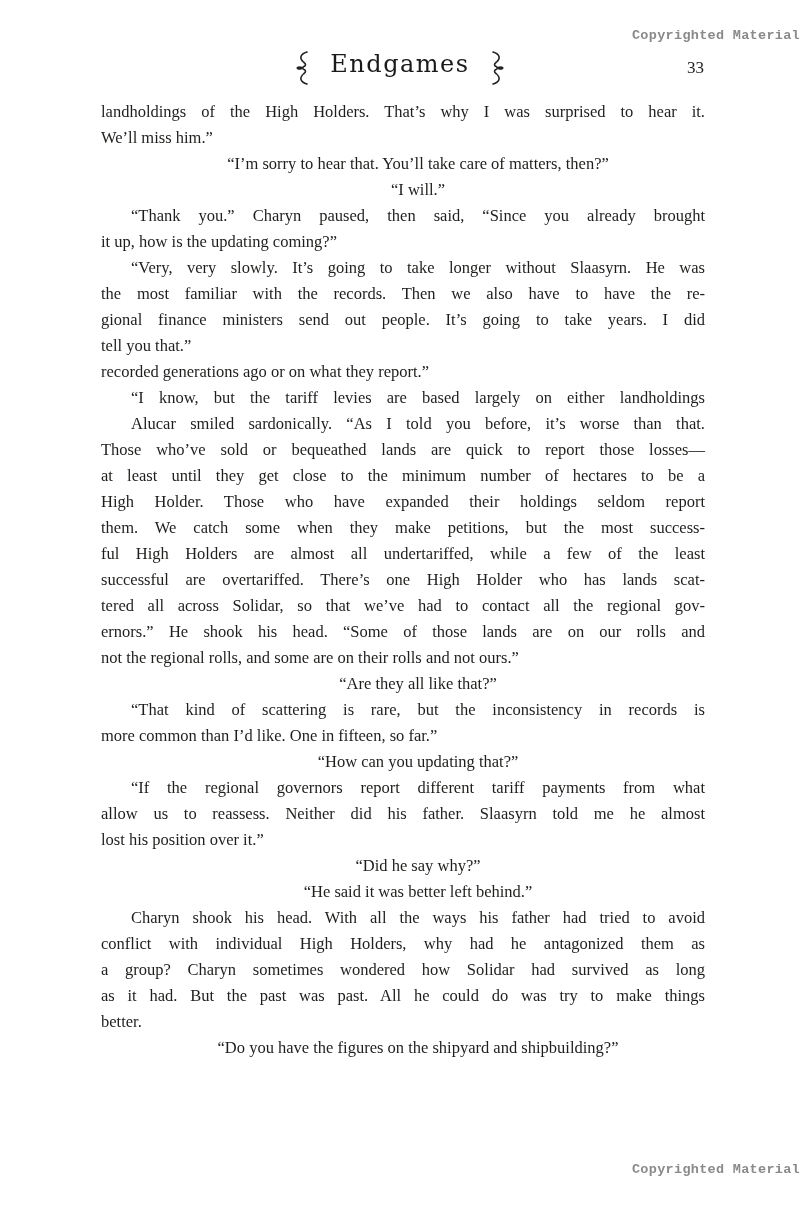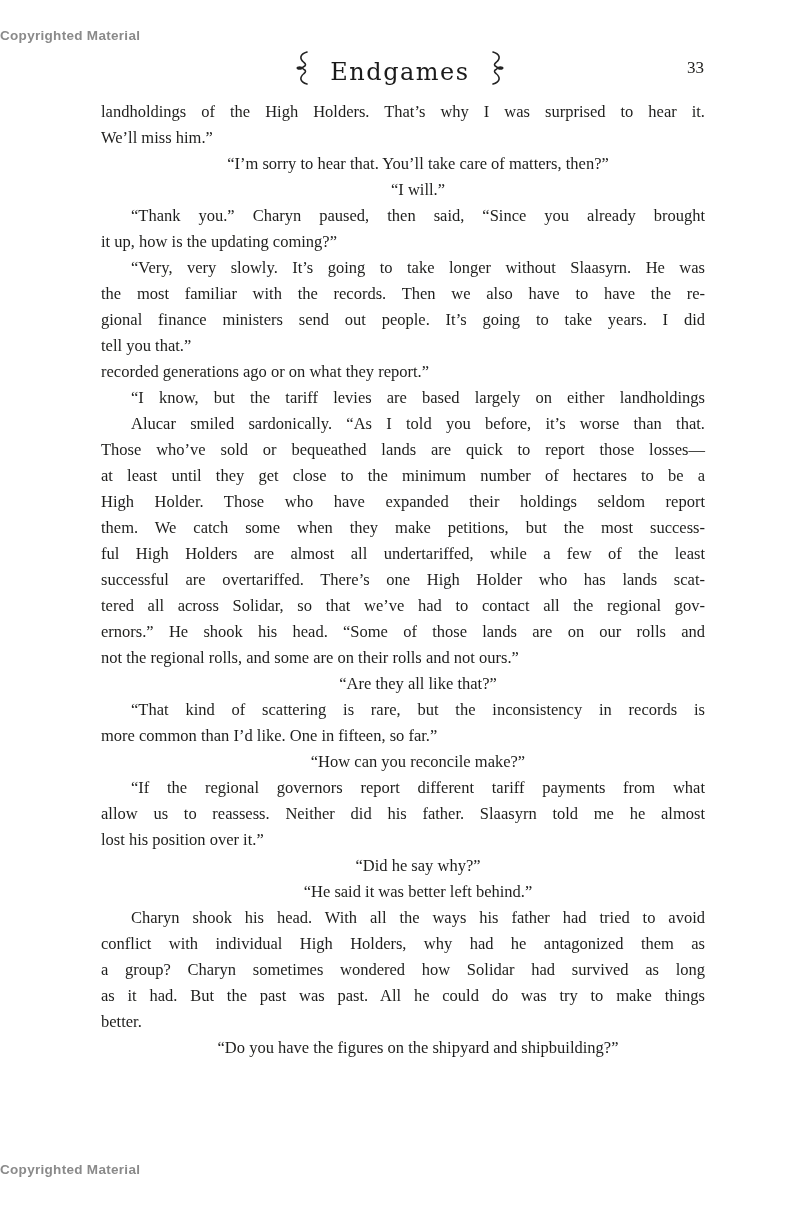--- a/index.html
+++ b/index.html
@@ -9,22 +9,22 @@
     height: 1208px;
     background: #ffffff;
     overflow: hidden;
     font-family: "Liberation Serif", "DejaVu Serif", serif;
     color: #1e1e1c;
   }
   .notice {
     position: absolute;
     left: 0;
     width: 100%;
-    text-align: left;
-    font-family: Liberation Sans, sans-serif;
+    text-align: right;
+    font-family: Liberation Mono, monospace;
     font-weight: bold;
     font-size: 13.5px;
     letter-spacing: 0.3px;
     color: #8a8a8a;
   }
   .notice.top { top: 28px; }
   .notice.bottom { top: 1162px; }
 
   .header {
     position: absolute;
@@ -33,21 +33,21 @@
     width: 100%;
     height: 40px;
   }
   .title-wrap {
     position: absolute;
     left: 0;
     width: 100%;
     top: 0;
     display: flex;
     justify-content: center;
-    align-items: flex-end;
+    align-items: flex-start;
     gap: 20px;
   }
   .running-title {
     font-family: "DejaVu Serif", serif;
     font-size: 24px;
     letter-spacing: 1.5px;
     color: #1a1a1a;
   }
   .orn { display: inline-block; width: 14px; height: 36px; }
   .orn svg { display: block; }
@@ -124,21 +124,21 @@
       <div class="line just">High Holder. Those who have expanded their holdings seldom report</div>
       <div class="line just">them. We catch some when they make petitions, but the most success-</div>
       <div class="line just">ful High Holders are almost all undertariffed, while a few of the least</div>
       <div class="line just">successful are overtariffed. There’s one High Holder who has lands scat-</div>
       <div class="line just">tered all across Solidar, so that we’ve had to contact all the regional gov-</div>
       <div class="line just">ernors.” He shook his head. “Some of those lands are on our rolls and</div>
       <div class="line">not the regional rolls, and some are on their rolls and not ours.”</div>
       <div class="line indent">“Are they all like that?”</div>
       <div class="line indent just">“That kind of scattering is rare, but the inconsistency in records is</div>
       <div class="line">more common than I’d like. One in fifteen, so far.”</div>
-      <div class="line indent">“How can you reconcile make?”</div>
+      <div class="line indent">“How can you updating that?”</div>
       <div class="line indent just">“If the regional governors report different tariff payments from what</div>
       <div class="line just">allow us to reassess. Neither did his father. Slaasyrn told me he almost</div>
       <div class="line">lost his position over it.”</div>
       <div class="line indent">“Did he say why?”</div>
       <div class="line indent">“He said it was better left behind.”</div>
       <div class="line indent just">Charyn shook his head. With all the ways his father had tried to avoid</div>
       <div class="line just">conflict with individual High Holders, why had he antagonized them as</div>
       <div class="line just">a group? Charyn sometimes wondered how Solidar had survived as long</div>
       <div class="line just">as it had. But the past was past. All he could do was try to make things</div>
       <div class="line">better.</div>

